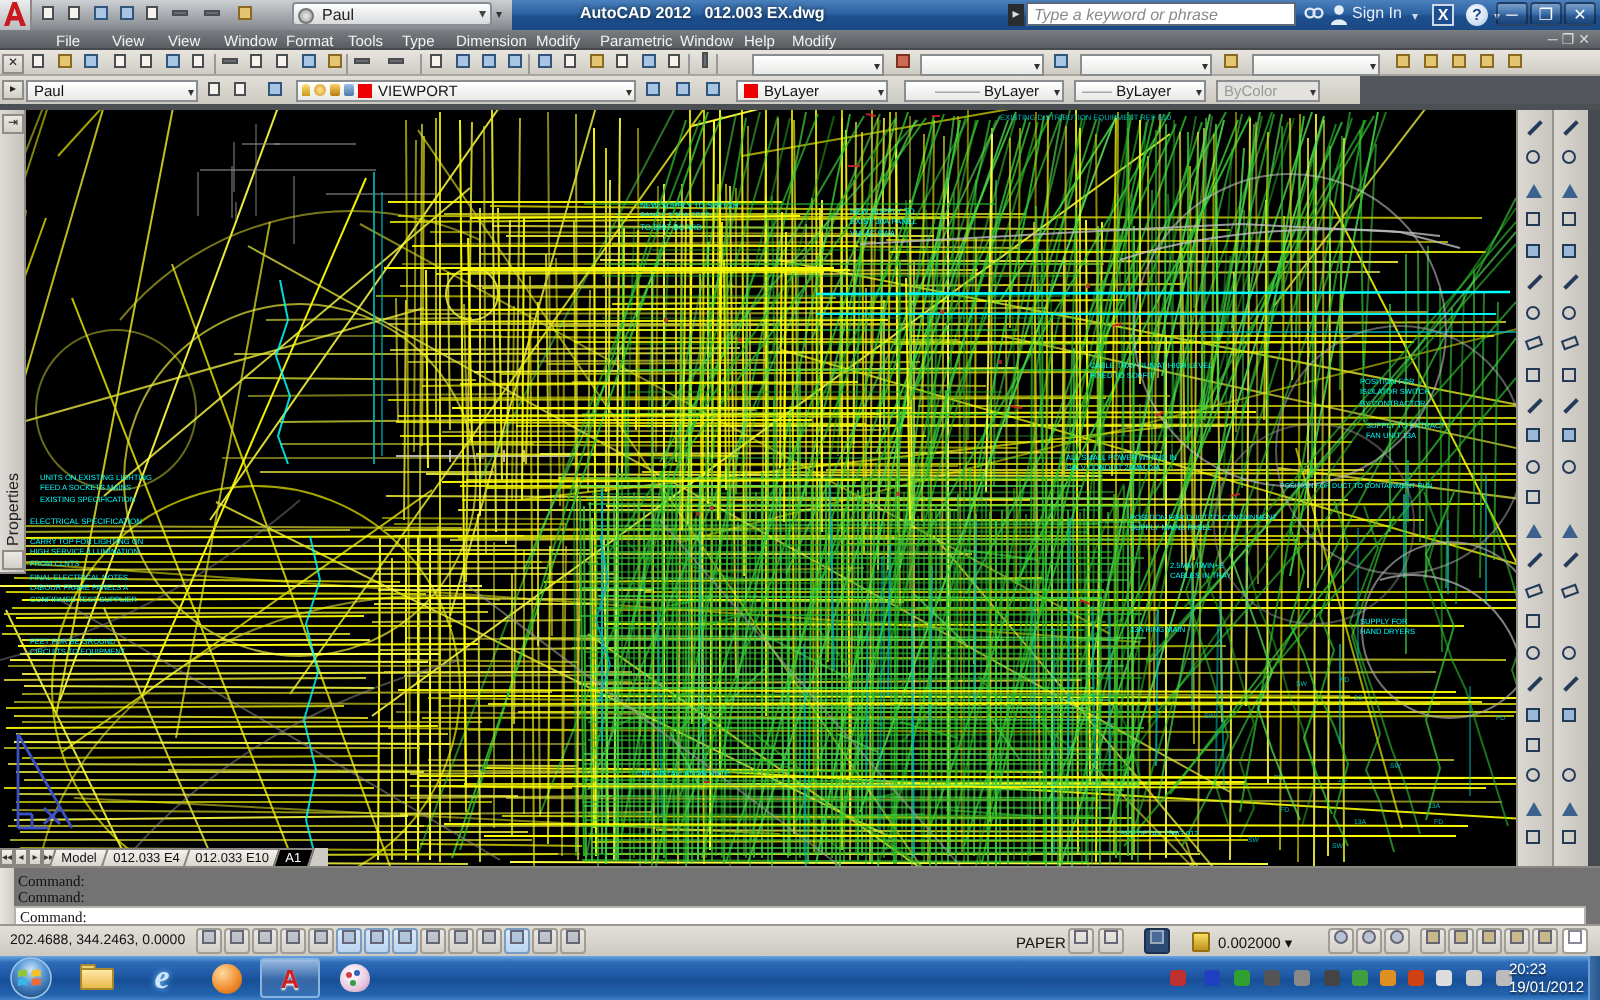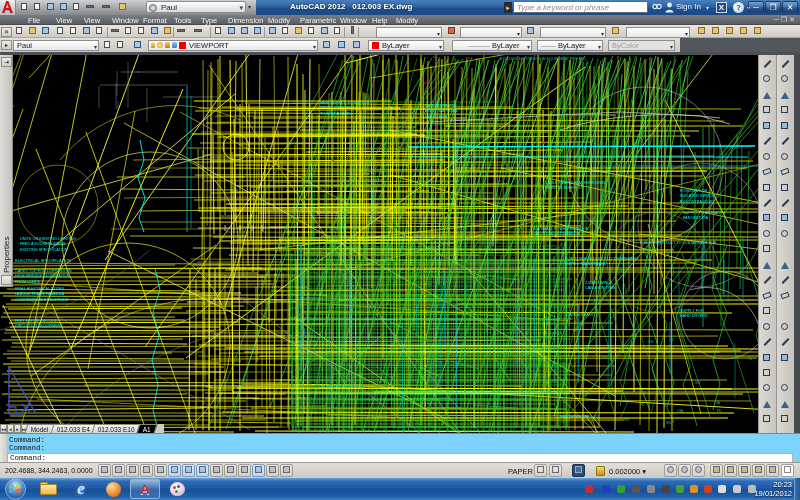--- a/index.html
+++ b/index.html
@@ -48,30 +48,30 @@
 .rs2 i{left:1px;top:1px;width:7px;height:7px;border:1px solid #243a58;border-radius:5px}
 .rs3 i{left:1px;top:4px;width:9px;height:2px;background:#243a58;transform:rotate(-45deg)}
 .rs4 i{left:1px;top:2px;width:0;height:0;border-left:4px solid transparent;border-right:4px solid transparent;border-bottom:7px solid #3a628c}
 .rs5 i{left:1px;top:1px;width:7px;height:7px;border:1px solid #243a58;background:#9ab8d8}
 .rs6 i{left:1px;top:2px;width:8px;height:5px;border:1px solid #243a58;transform:rotate(-20deg)}
 #tabbar{left:0;top:424px;width:164px;height:9px;background:#cecbc4;display:flex;font-size:6.5px;color:#111}
 .navb{width:7px;height:9px;background:linear-gradient(#f2f0ec,#d4d1ca);border:1px solid #8a8781;font-size:5px;line-height:8px;text-align:center;color:#333}
 .tab{padding:0 4px;border:1px solid #8a8781;border-bottom:none;background:linear-gradient(#f4f2ee,#d9d6cf);line-height:9px;transform:skewX(-18deg);margin-left:-2px}
 .tab span{display:inline-block;transform:skewX(18deg)}
 .tabA{background:#000;color:#fff}
-#cmd{left:0;top:433px;width:800px;height:29px;background:#7dd3fc;border-top:1px solid #8a8781;font-family:Liberation Mono, monospace;font-size:7.5px;color:#111}
+#cmd{left:0;top:433px;width:800px;height:29px;background:#737373;border-top:1px solid #8a8781;font-family:Liberation Serif, serif;font-size:7.5px;color:#111}
 #cmdin{position:absolute;left:7px;top:19px;width:786px;height:10px;background:#fff;border:1px solid #b5b2ac;line-height:9px;padding-left:2px}
 #cmdgrip{position:absolute;left:0;top:0;width:7px;height:29px;background:linear-gradient(90deg,#e8e6e1,#cfccc5)}
 #status{left:0;top:462px;width:800px;height:16px;background:linear-gradient(#e3e0da,#ccc9c2);border-top:1px solid #9a978f;font-size:7.5px;color:#111}
 .stbtn{top:1px;width:13px;height:13px;background:linear-gradient(#ece9e4,#d3d0c9);border:1px solid #a09d96;border-radius:2px;font-size:7px;line-height:11px;text-align:center;color:#444}
 .stbtnOn{background:linear-gradient(#dceafa,#b8d4f0);border-color:#7a9cc0}
 #task{left:0;top:478px;width:800px;height:22px;background:linear-gradient(#6aa6e2 0%,#2e6cb8 14%,#1e58a4 45%,#174f96 55%,#2263ae 88%,#3e7ec6 100%)}
 .tkslot{top:1px;width:26px;height:20px;text-align:center}
 #acadbtn{left:130px;top:1px;width:30px;height:20px;background:linear-gradient(rgba(255,255,255,.5),rgba(255,255,255,.15) 50%,rgba(255,255,255,.08));border:1px solid #8ab4e0;border-radius:2px;text-align:center}
-#clock{right:8px;top:2px;color:#fff;font-size:7.5px;text-align:right;text-shadow:0 1px 1px #123;line-height:9px}
+#clock{right:8px;top:2px;color:#fff;font-size:7.5px;text-align:left;text-shadow:0 1px 1px #123;line-height:9px}
 #showdesk{right:0;top:0;width:6px;height:22px;background:linear-gradient(90deg,#3a6ea5,#27578e);border-left:1px solid #6c9cd0}
 </style></head><body>
 
 <svg id="cad" width="758" height="378" viewBox="0 55 758 378" style="position:absolute;left:0;top:55px;background:#000">
     <line x1="180" y1="112" x2="555" y2="317" stroke="#cfcf22" stroke-width="1" opacity="0.64"></line>
     <line x1="4" y1="213" x2="212" y2="154" stroke="#e8e83a" stroke-width="1" opacity="0.80"></line>
     <line x1="371" y1="78" x2="918" y2="-18" stroke="#d9d900" stroke-width="1" opacity="0.72"></line>
     <line x1="340" y1="271" x2="780" y2="159" stroke="#d9d900" stroke-width="1" opacity="0.59"></line>
     <line x1="467" y1="268" x2="708" y2="554" stroke="#ffff44" stroke-width="1" opacity="0.69"></line>
     <line x1="124" y1="123" x2="615" y2="396" stroke="#ffff44" stroke-width="1" opacity="0.67"></line>
@@ -1233,21 +1233,21 @@
   </div>
 <div class="abs mico ico2 mi-b" style="left:337px">
     <i></i>
   </div>
 <div class="abs mico ico2 mi-b" style="left:352px">
     <i></i>
   </div>
 <div class="abs combo" style="left:368px;top:40px;width:76px"><span style="display:inline-block;width:7px;height:7px;background:#e00;margin-right:3px;vertical-align:-1px"></span>ByLayer</div>
 <div class="abs combo" style="left:452px;top:40px;width:80px;text-align:center"><span style="color:#888">———</span> ByLayer</div>
 <div class="abs combo" style="left:537px;top:40px;width:66px"><span style="color:#888">——</span> ByLayer</div>
-<div class="abs combo" style="left:608px;top:40px;width:67px;color:#999;background:#e4e2de">ByColor</div>
+<div class="abs combo" style="left:608px;top:40px;width:52px;color:#999;background:#e4e2de">ByColor</div>
 
 <div class="abs palbtn" style="top:27px">✕</div>
 <div class="abs palbtn" style="top:40px">▸</div>
 <div class="abs" id="palette">
     <div class="vtext">Properties</div>
 <div class="palbtn" style="position:absolute;left:1px;top:2px">⇥</div>
 <div class="palbtn" style="position:absolute;left:1px;top:220px"></div>
   </div>
 
 <div class="abs" id="rtb1">

